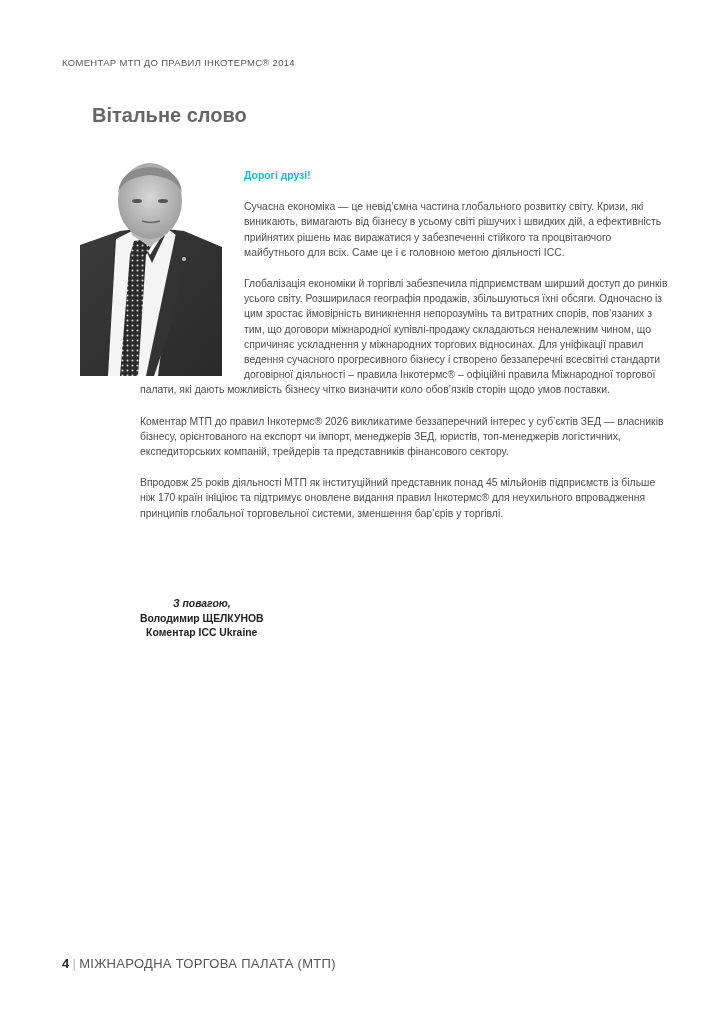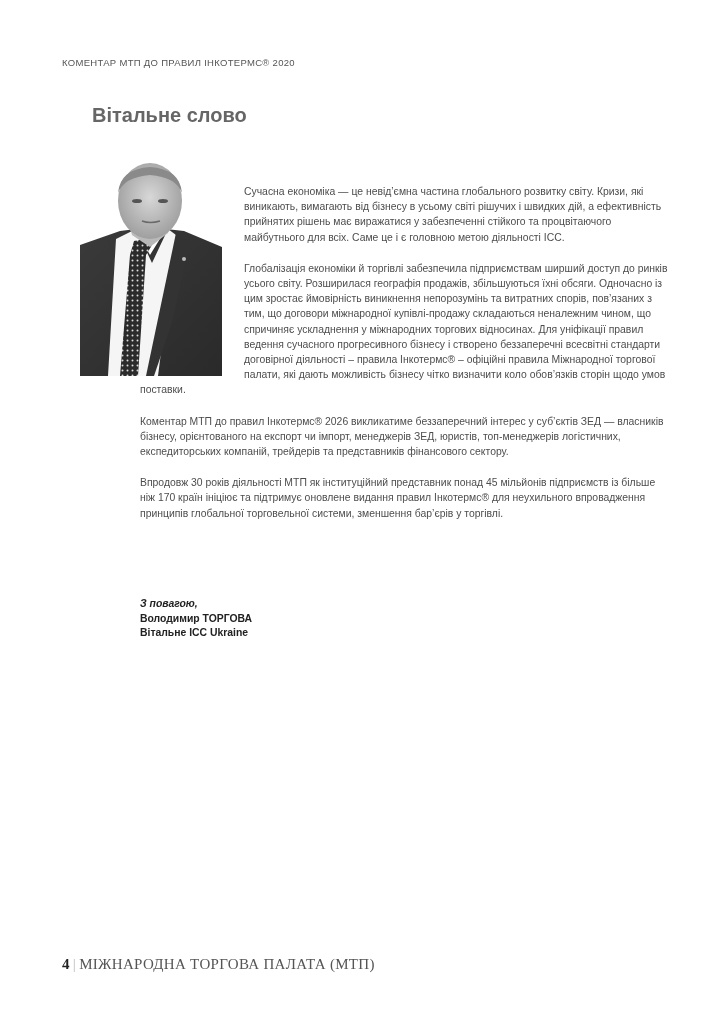--- a/index.html
+++ b/index.html
@@ -23,34 +23,34 @@
     .portrait svg { display: block; }
     .text-block {
       position: absolute; left: 140px; top: 168px; width: 530px;
       font-size: 10.4px; line-height: 15.2px; color: #4d4d4d;
     }
     .float-spacer { float: left; width: 104px; height: 214px; }
     .greeting { color: #1fb3cf; font-weight: bold; margin: 0 0 10px 104px; }
     .para { margin: 16px 0 10px 0; }
     .signature {
       position: absolute; left: 140px; top: 597px;
-      font-size: 10.4px; line-height: 14.5px; color: #222; font-weight: bold;
+      font-size: 10.4px; line-height: 14.5px; color: #222; font-weight: bold; text-align: center;
     }
     .signature .closing { font-style: italic; }
     .footer {
       position: absolute; left: 62px; top: 956px;
-      font-size: 15px; color: #555; letter-spacing: 0.3px; font-family: Liberation Serif, serif;
+      font-size: 13px; color: #555; letter-spacing: 0.3px;
     }
     .footer .pnum { font-weight: bold; color: #222; }
     .footer .sep { color: #bbb; margin: 0 3px; }
   </style>
 </head>
 <body>
 
-<div class="running-head">КОМЕНТАР МТП ДО ПРАВИЛ ІНКОТЕРМС® 2020</div>
+<div class="running-head">КОМЕНТАР МТП ДО ПРАВИЛ ІНКОТЕРМС® 2014</div>
 
 <h1 class="page-title">Вітальне слово</h1>
 
 <div class="portrait" title="Портрет Володимира Щелкунова, чорно-білий">
   <svg width="142" height="213" viewBox="0 0 142 213">
     <defs>
       <linearGradient id="suitG" x1="0" y1="0" x2="1" y2="1">
         <stop offset="0" stop-color="#3a3a3a"></stop>
         <stop offset="1" stop-color="#2a2a2a"></stop>
       </linearGradient>
@@ -81,27 +81,28 @@
     <ellipse cx="57" cy="38" rx="5" ry="2" fill="#555"></ellipse>
     <ellipse cx="83" cy="38" rx="5" ry="2" fill="#555"></ellipse>
     <path d="M62 58 Q70 61 80 58" stroke="#6a6a6a" stroke-width="1.5" fill="none"></path>
 
     <circle cx="104" cy="96" r="2" fill="#bbb"></circle>
   </svg>
 </div>
 
 <div class="text-block">
   <div class="float-spacer"></div>
+  <p class="greeting" style="color: rgb(31, 179, 207);">Дорогі друзі!</p>
   <p class="para">Сучасна економіка — це невід’ємна частина глобального розвитку світу. Кризи, які виникають, вимагають від бізнесу в усьому світі рішучих і швидких дій, а ефективність прийнятих рішень має виражатися у забезпеченні стійкого та процвітаючого майбутнього для всіх. Саме це і є головною метою діяльності ICC.</p>
   <p class="para">Глобалізація економіки й торгівлі забезпечила підприємствам ширший доступ до ринків усього світу. Розширилася географія продажів, збільшуються їхні обсяги. Одночасно із цим зростає ймовірність виникнення непорозумінь та витратних спорів, пов’язаних з тим, що договори міжнародної купівлі-продажу складаються неналежним чином, що спричиняє ускладнення у міжнародних торгових відносинах. Для уніфікації правил ведення сучасного прогресивного бізнесу і створено беззаперечні всесвітні стандарти договірної діяльності – правила Інкотермс® – офіційні правила Міжнародної торгової палати, які дають можливість бізнесу чітко визначити коло обов’язків сторін щодо умов поставки.</p>
   <p class="para">Коментар МТП до правил Інкотермс® 2026 викликатиме беззаперечний інтерес у суб’єктів ЗЕД — власників бізнесу, орієнтованого на експорт чи імпорт, менеджерів ЗЕД, юристів, топ-менеджерів логістичних, експедиторських компаній, трейдерів та представників фінансового сектору.</p>
-  <p class="para">Впродовж 30 років діяльності МТП як інституційний представник понад 45 мільйонів підприємств із більше ніж 170 країн ініціює та підтримує оновлене видання правил Інкотермс® для неухильного впровадження принципів глобальної торговельної системи, зменшення бар’єрів у торгівлі.</p>
+  <p class="para">Впродовж 25 років діяльності МТП як інституційний представник понад 45 мільйонів підприємств із більше ніж 170 країн ініціює та підтримує оновлене видання правил Інкотермс® для неухильного впровадження принципів глобальної торговельної системи, зменшення бар’єрів у торгівлі.</p>
 </div>
 
 <div class="signature">
   <div class="closing">З повагою,</div>
-  <div>Володимир ТОРГОВА</div>
-  <div>Вітальне ICC Ukraine</div>
+  <div>Володимир ЩЕЛКУНОВ</div>
+  <div>Коментар ICC Ukraine</div>
 </div>
 
 <div class="footer">
   <span class="pnum">4</span><span class="sep">|</span><span>МІЖНАРОДНА ТОРГОВА ПАЛАТА (МТП)</span>
 </div>
 
 </body></html>

